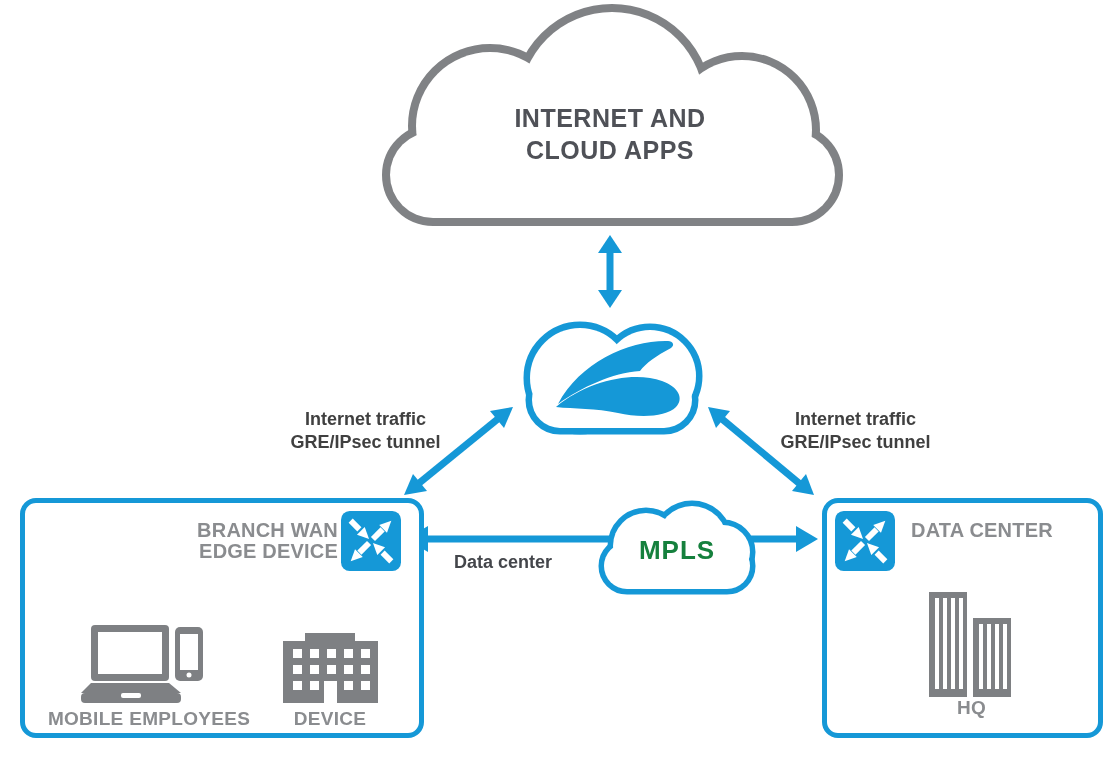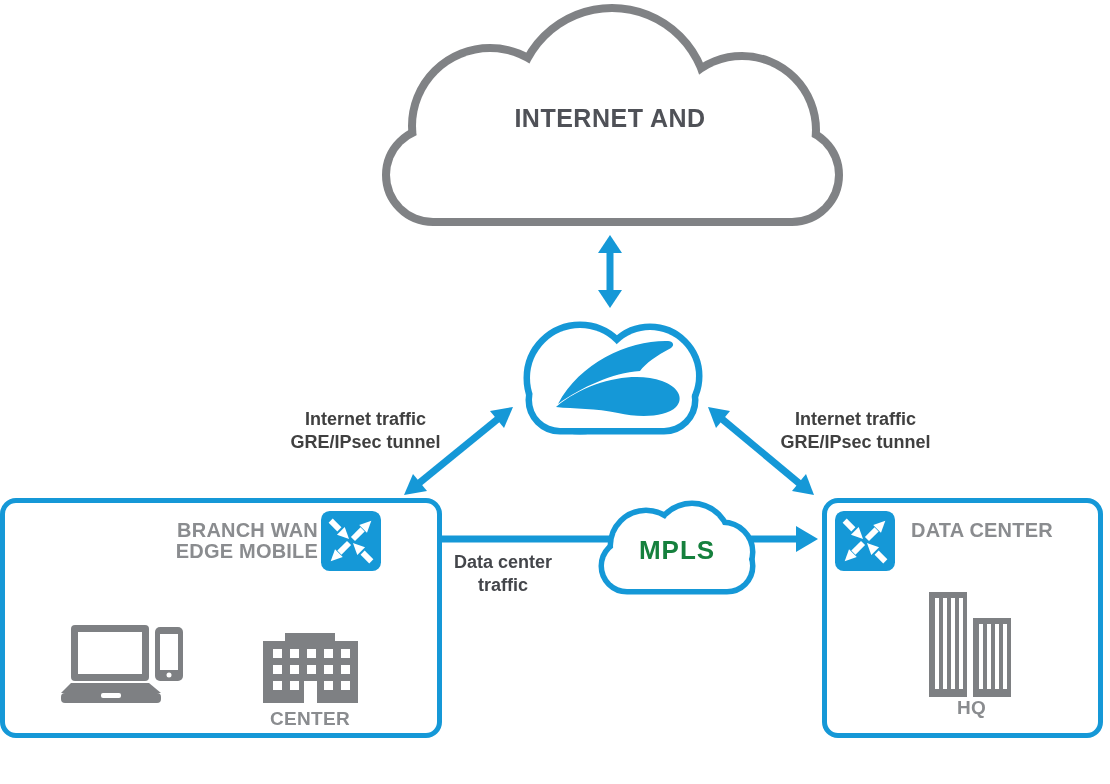--- a/index.html
+++ b/index.html
@@ -17,21 +17,21 @@
   }
   .tunnel-lbl{font-size:18px;font-weight:600;line-height:23px;color:#404040;}
   .tunnel-left{left:258px;top:408px;width:215px;}
   .tunnel-right{left:748px;top:408px;width:215px;}
   .dc-traffic-lbl{left:418px;top:551px;width:170px;font-size:18px;font-weight:600;line-height:23px;color:#44464b;}
   .mpls-lbl{left:604px;top:535px;width:146px;font-size:26px;font-weight:bold;letter-spacing:1px;color:#15803d;}
   .edge-box{
     position:absolute;top:498px;height:240px;border:5px solid #1598d7;border-radius:16px;
     box-sizing:border-box;background:#ffffff;
   }
-  .branch-box{left:0;width:442px;}
+  .branch-box{left:20px;width:404px;}
   .dc-box{left:822px;width:281px;}
   .box-title{position:absolute;font-size:20px;font-weight:bold;line-height:21px;color:#8a8c8f;letter-spacing:.2px;}
   .branch-title{left:100px;top:17px;width:213px;text-align:right;}
   .dc-title{left:84px;top:17px;width:200px;text-align:left;}
   .icon-lbl{position:absolute;font-size:19px;font-weight:bold;color:#8a8c8f;text-align:center;letter-spacing:.3px;}
 </style>
 </head>
 <body>
 
 <div class="canvas">
@@ -108,42 +108,42 @@
         <rect x="604" y="543" width="146" height="46" rx="23"></rect>
         <circle cx="646" cy="546" r="33"></circle>
         <circle cx="692" cy="541" r="35"></circle>
         <circle cx="723" cy="552" r="27"></circle>
       </g>
     </g>
   </svg>
 
   <div class="lbl cloud-title">
     <div>INTERNET AND</div>
+    <div>CLOUD APPS</div>
   </div>
 
   <div class="lbl tunnel-lbl tunnel-left">
     <div>Internet traffic</div>
     <div>GRE/IPsec tunnel</div>
   </div>
   <div class="lbl tunnel-lbl tunnel-right">
     <div>Internet traffic</div>
     <div>GRE/IPsec tunnel</div>
   </div>
 
   <div class="lbl dc-traffic-lbl">
     <div>Data center</div>
-    <div>traffic</div>
   </div>
 
   <div class="lbl mpls-lbl">MPLS</div>
 
   <div class="edge-box branch-box">
     <div class="box-title branch-title">
       <div>BRANCH WAN</div>
-      <div>EDGE MOBILE</div>
+      <div>EDGE DEVICE</div>
     </div>
 
     <svg class="abs" style="left:316px;top:8px" width="60" height="60" viewBox="0 0 62 62">
       <rect x="0" y="0" width="62" height="62" rx="9" fill="#1598d7"></rect>
       <g stroke="#ffffff" stroke-width="6" fill="#ffffff">
         <line x1="10" y1="10" x2="19" y2="19"></line>
         <polygon points="29,29 24.5,16.5 16.5,24.5" stroke="none"></polygon>
         <line x1="33" y1="29" x2="43" y2="19"></line>
         <polygon points="52,10 47.5,22.5 39.5,14.5" stroke="none"></polygon>
         <line x1="29" y1="33" x2="19" y2="43"></line>
@@ -160,20 +160,21 @@
         <polygon points="12,68 90,68 102,78 2,78" fill="#7e8083"></polygon>
         <rect x="2" y="78" width="100" height="10" rx="4" fill="#7e8083"></rect>
         <rect x="42" y="78" width="20" height="5" rx="2" fill="#ffffff"></rect>
       </g>
       <g>
         <rect x="96" y="12" width="28" height="54" rx="5" fill="#7e8083"></rect>
         <rect x="101" y="19" width="18" height="36" fill="#ffffff"></rect>
         <circle cx="110" cy="60" r="2.5" fill="#ffffff"></circle>
       </g>
     </svg>
+    <div class="icon-lbl" style="left:5px;top:205px;width:238px">MOBILE EMPLOYEES</div>
 
     <svg class="abs" style="left:258px;top:130px" width="95" height="70" viewBox="0 0 95 70">
       <rect x="22" y="0" width="50" height="12" fill="#7e8083"></rect>
       <rect x="0" y="8" width="95" height="62" fill="#7e8083"></rect>
       <g fill="#ffffff">
         <rect x="10" y="16" width="9" height="9"></rect>
           <rect x="27" y="16" width="9" height="9"></rect>
         <rect x="44" y="16" width="9" height="9"></rect>
           <rect x="61" y="16" width="9" height="9"></rect>
         <rect x="78" y="16" width="9" height="9"></rect>
@@ -182,21 +183,21 @@
         <rect x="44" y="32" width="9" height="9"></rect>
           <rect x="61" y="32" width="9" height="9"></rect>
         <rect x="78" y="32" width="9" height="9"></rect>
         <rect x="10" y="48" width="9" height="9"></rect>
           <rect x="27" y="48" width="9" height="9"></rect>
         <rect x="41" y="48" width="13" height="22"></rect>
         <rect x="61" y="48" width="9" height="9"></rect>
           <rect x="78" y="48" width="9" height="9"></rect>
       </g>
     </svg>
-    <div class="icon-lbl" style="left:245px;top:205px;width:120px">CENTER</div>
+    <div class="icon-lbl" style="left:245px;top:205px;width:120px">DEVICE</div>
   </div>
 
   <div class="edge-box dc-box">
 
     <svg class="abs" style="left:8px;top:8px" width="60" height="60" viewBox="0 0 62 62">
       <rect x="0" y="0" width="62" height="62" rx="9" fill="#1598d7"></rect>
       <g stroke="#ffffff" stroke-width="6" fill="#ffffff">
         <line x1="10" y1="10" x2="19" y2="19"></line>
         <polygon points="29,29 24.5,16.5 16.5,24.5" stroke="none"></polygon>
         <line x1="33" y1="29" x2="43" y2="19"></line>

